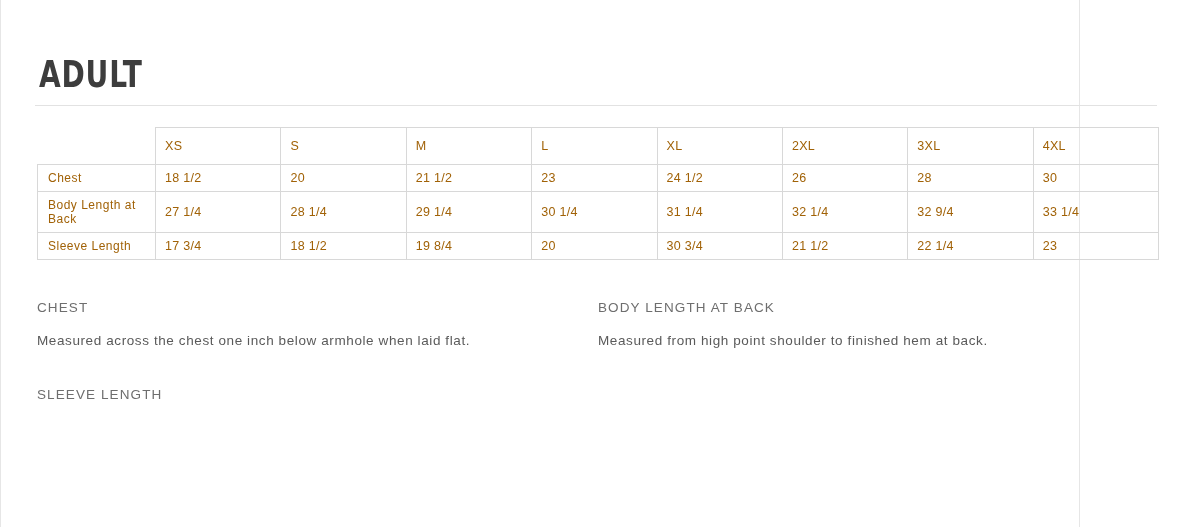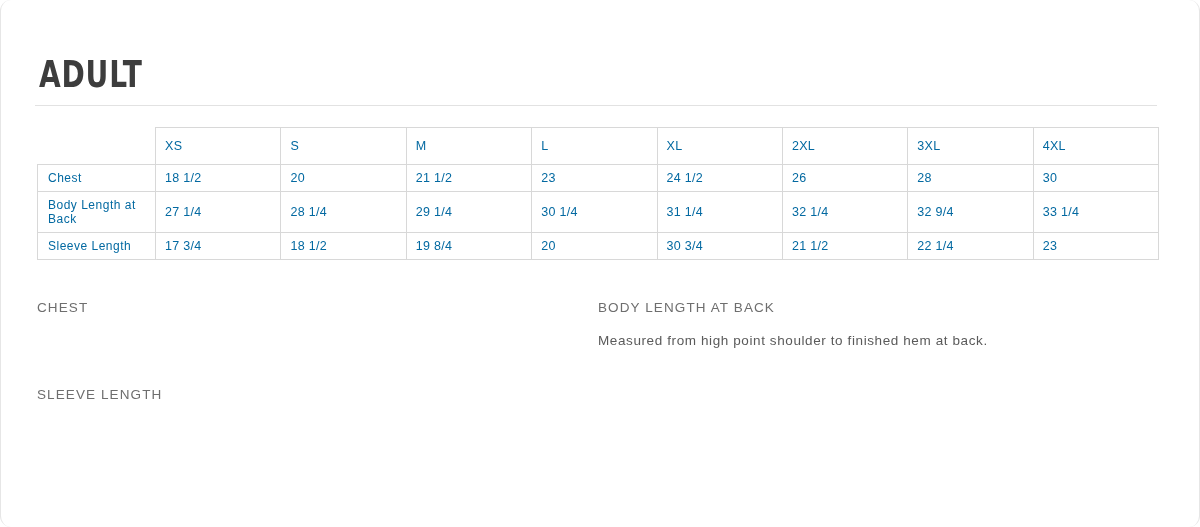--- a/index.html
+++ b/index.html
@@ -12,27 +12,26 @@
     height: 527px;
     font-family: "Liberation Sans", sans-serif;
     color: #4a4a4a;
     position: relative;
     overflow: hidden;
   }
   .page {
     position: absolute;
     left: 0;
     top: 0;
-    width: 1200px;
+    width: 1080px;
     height: 527px;
     box-sizing: border-box;
     border-left: 1px solid #e6e6e6;
     border-right: 1px solid #e6e6e6;
     padding: 0 34px;
-    border-radius: 11px;
   }
   .title {
     font-family: "DejaVu Sans Condensed", "Liberation Sans", sans-serif;
     font-size: 38px;
     font-weight: bold;
     letter-spacing: 1px;
     color: #3d3d3d;
     margin: 52px 0 0 4px;
     transform: scaleX(0.82);
     transform-origin: left center;
@@ -53,21 +52,21 @@
     margin-top: 21px;
     margin-left: 2px;
     border-collapse: collapse;
     width: 1122px;
     table-layout: fixed;
   }
   table.size-table td, table.size-table th {
     border: 1px solid #d8d8d8;
     font-size: 12.5px;
     font-weight: normal;
-    color: #0369a1;
+    color: #a16207;
     text-align: left;
     padding: 6px 9px;
     letter-spacing: 0.3px;
     vertical-align: middle;
   }
   table.size-table th.corner {
     border: none;
   }
   table.size-table th {
     height: 24px;
@@ -165,20 +164,21 @@
         <td>21 1/2</td>
         <td>22 1/4</td>
         <td>23</td>
       </tr>
     </tbody>
   </table>
 
   <div class="notes">
     <div class="note">
       <div class="note-title">CHEST</div>
+      <div class="note-body">Measured across the chest one inch below armhole when laid flat.</div>
     </div>
     <div class="note">
       <div class="note-title">BODY LENGTH AT BACK</div>
       <div class="note-body">Measured from high point shoulder to finished hem at back.</div>
     </div>
     <div class="note">
       <div class="note-title">SLEEVE LENGTH</div>
     </div>
   </div>
 

